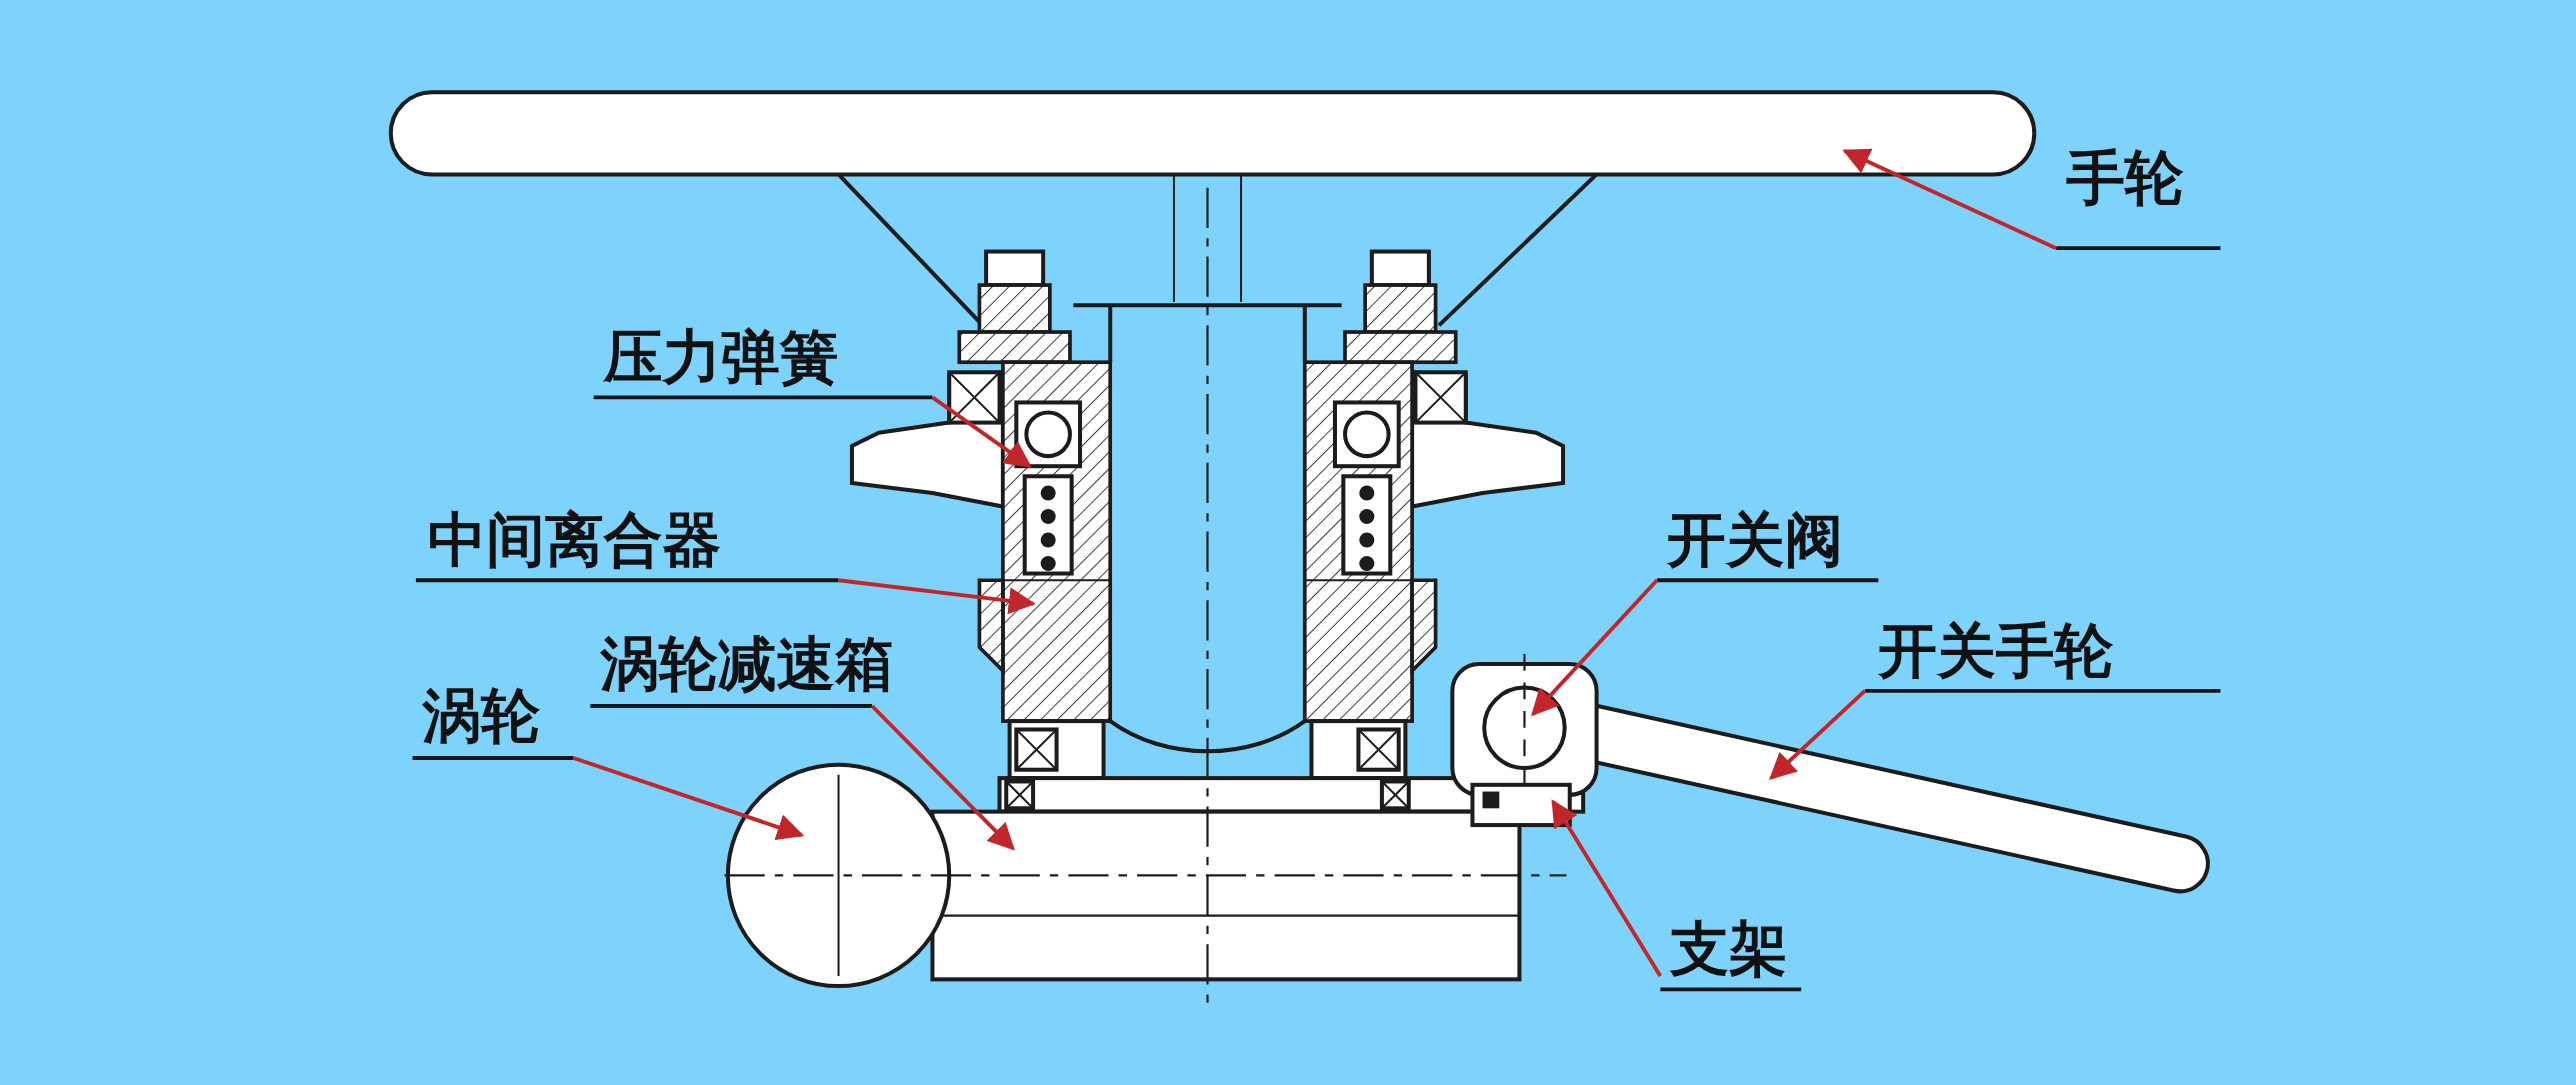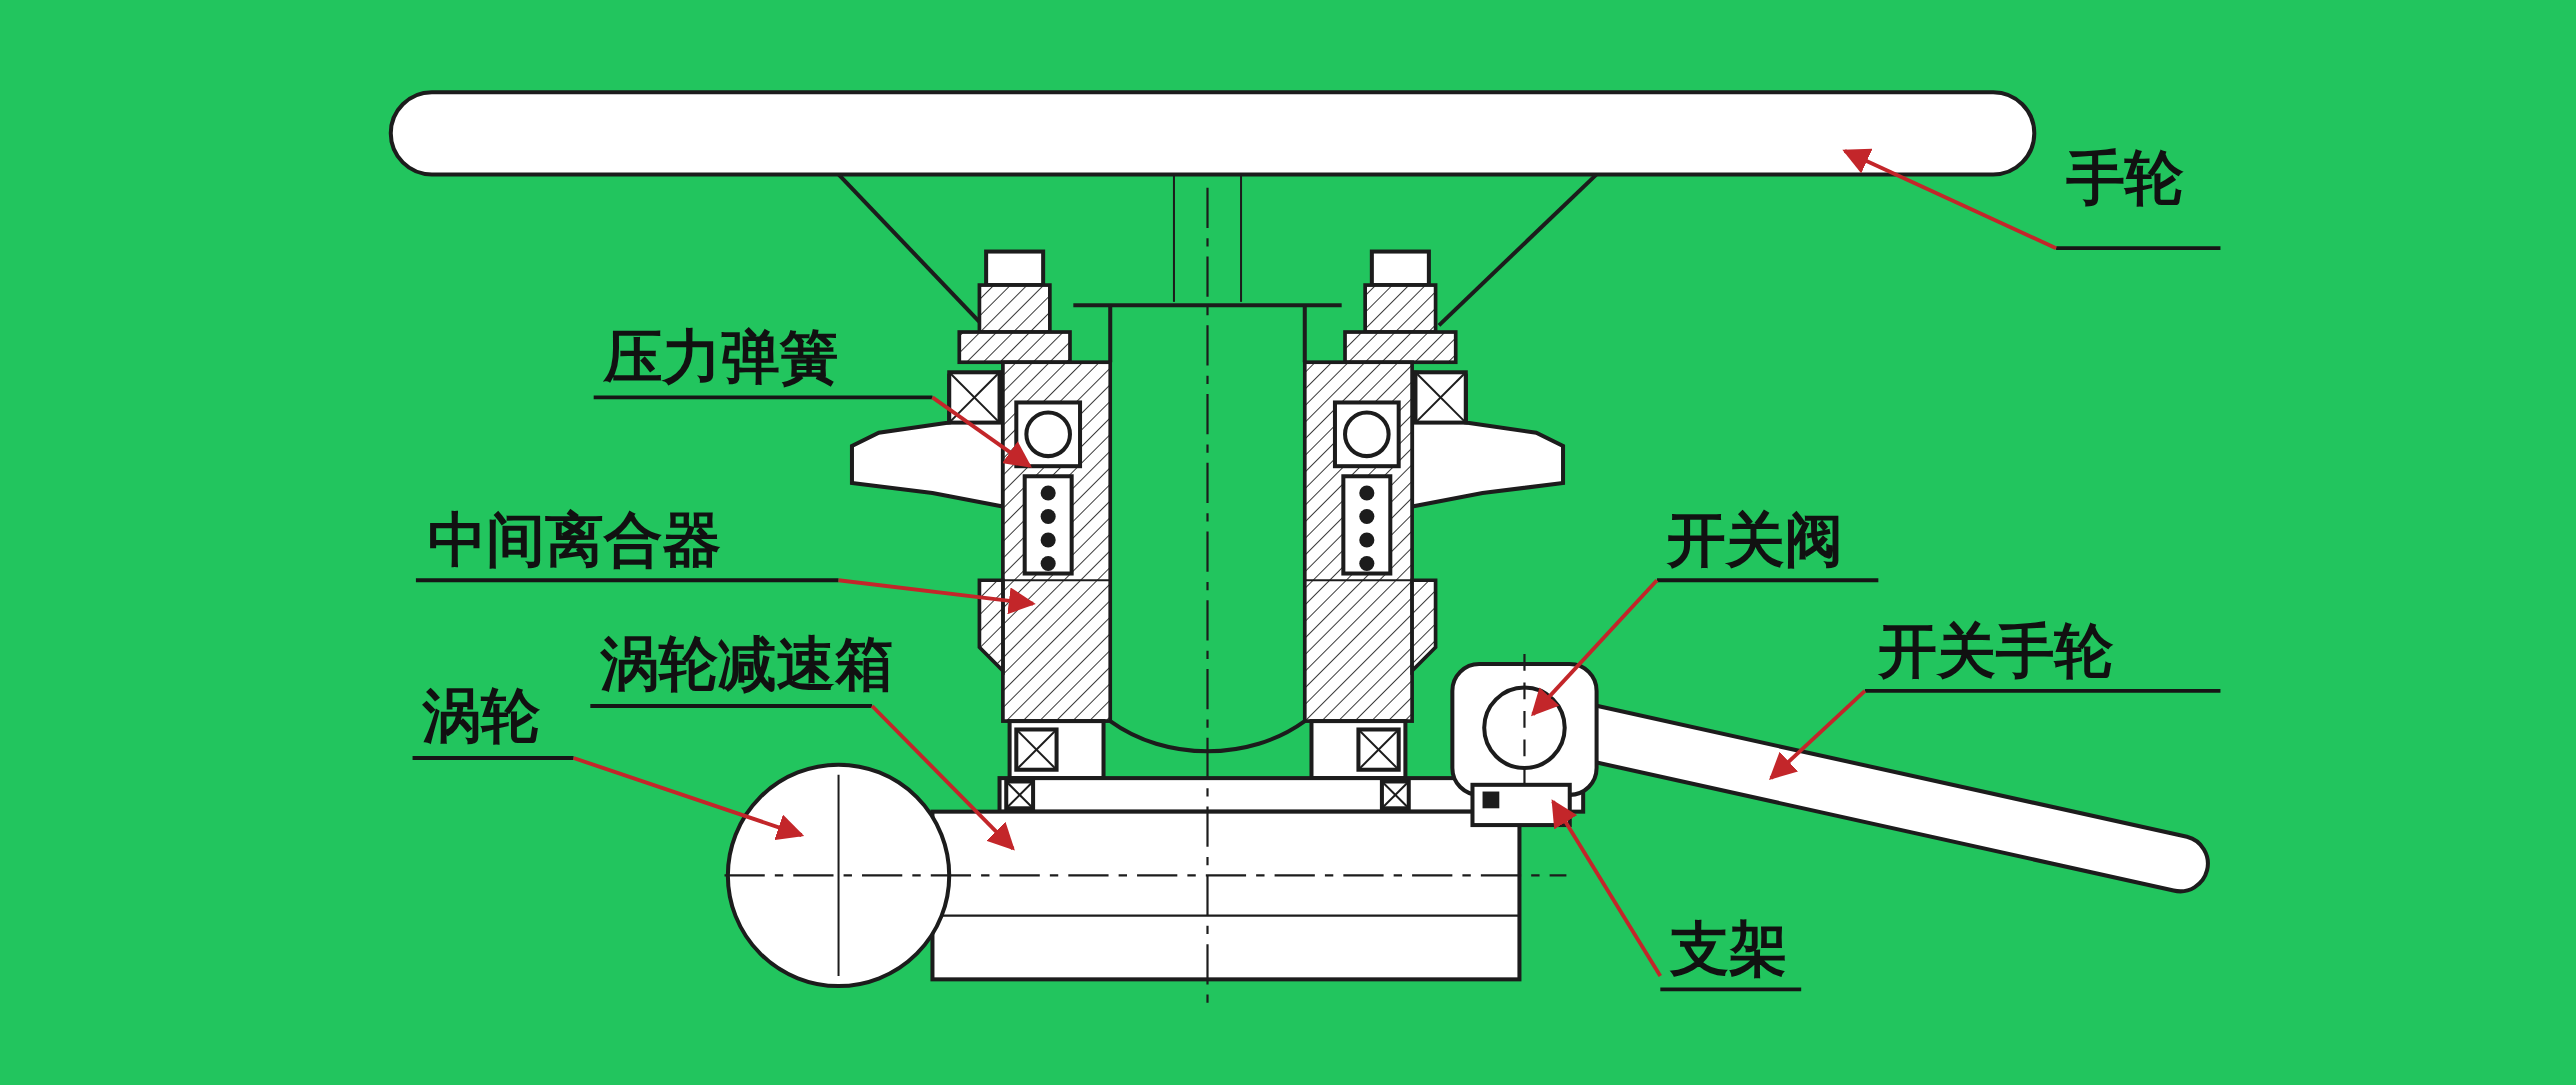--- a/index.html
+++ b/index.html
@@ -1,17 +1,17 @@
 <!DOCTYPE html>
 <html style="font-size:13.7px"><head>
 <meta charset="utf-8">
 <style>
   html,body{margin:0;padding:0;background:#ffffff;}
   body{width:2576px;height:1085px;overflow:hidden;}
-  .canvas{width:2576px;height:1085px;background:#22c55e;}
+  .canvas{width:2576px;height:1085px;background:#7dd3fc;}
   svg{display:block;}
   .ln  {stroke:#1c1c1c;fill:none;stroke-width:2.4;}
   .fw  {fill:#ffffff;stroke:#1c1c1c;stroke-width:2.4;}
   .fh  {fill:url(#hatch);stroke:#1c1c1c;stroke-width:2.2;}
   .thin{stroke:#1c1c1c;fill:none;stroke-width:1.2;}
   .cl  {stroke:#1c1c1c;fill:none;stroke-width:1.3;stroke-dasharray:24 6 5 6;}
   .hid {stroke:#1c1c1c;fill:none;stroke-width:1.3;stroke-dasharray:10 7;}
   .ul  {stroke:#161616;fill:none;stroke-width:2.3;}
   .red {stroke:#c3262a;fill:none;stroke-width:2.3;}
   .dot {fill:#1c1c1c;stroke:none;}

